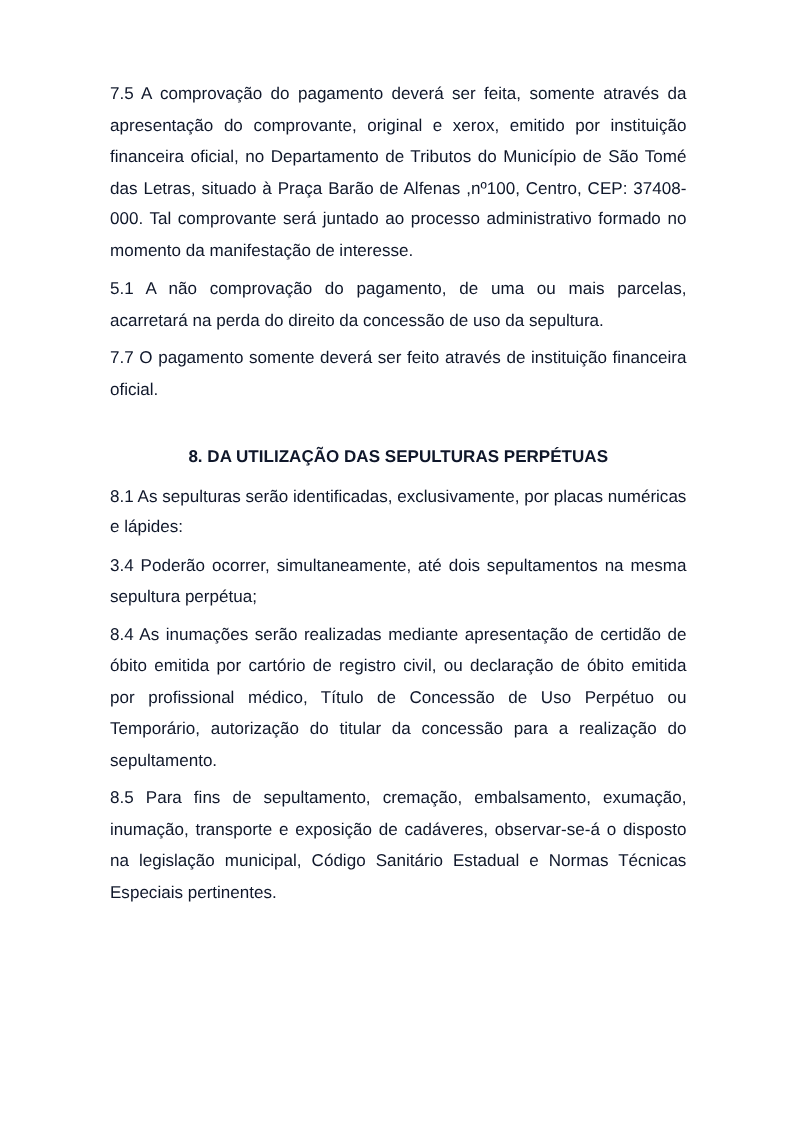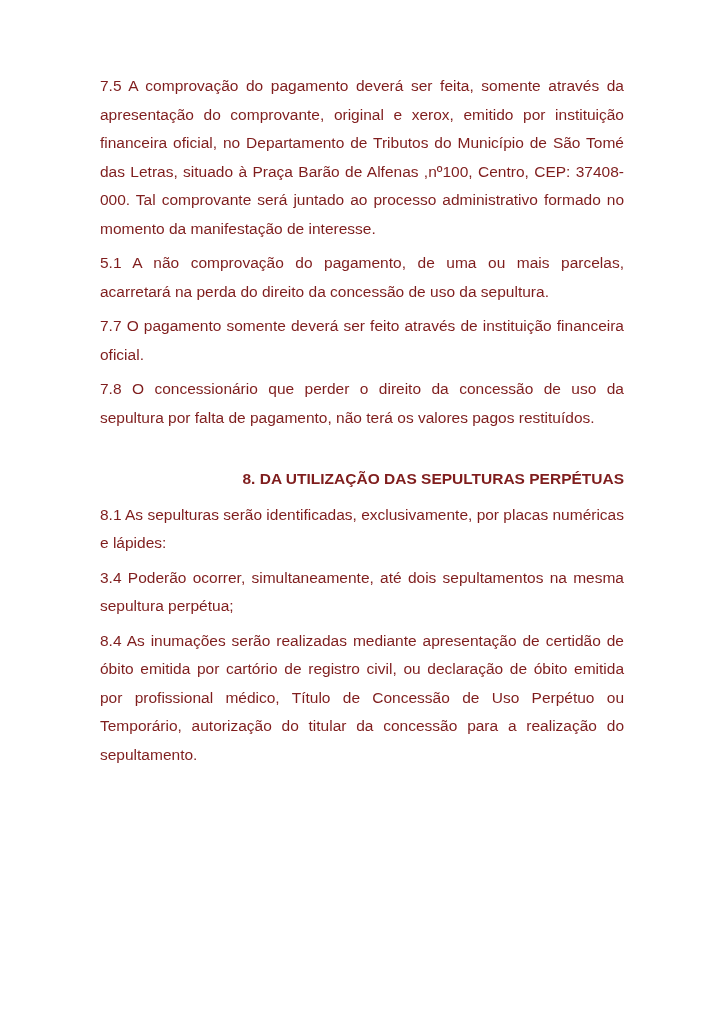--- a/index.html
+++ b/index.html
@@ -26,30 +26,30 @@
     text-align: justify;
   }
   .content p.paragraph {
     margin: 0 0 6px 0;
   }
   .content h2.heading {
     font-size: 15.5px;
     line-height: 28.5px;
     font-weight: bold;
     margin: 33px 0 7px 0;
-    text-align: right;
+    text-align: center;
   }
 </style>
 </head>
 <body>
 
 <div class="page">
-  <div class="content" style="color: #7f1d1d;">
+  <div class="content" style="color: #0f172a;">
       <p class="paragraph">7.5 A comprovação do pagamento deverá ser feita, somente através da apresentação do comprovante, original e xerox, emitido por instituição financeira oficial, no Departamento de Tributos do Município de São Tomé das Letras, situado à Praça Barão de Alfenas ,nº100, Centro, CEP: 37408-000. Tal comprovante será juntado ao processo administrativo formado no momento da manifestação de interesse.</p>
       <p class="paragraph">5.1 A não comprovação do pagamento, de uma ou mais parcelas, acarretará na perda do direito da concessão de uso da sepultura.</p>
       <p class="paragraph">7.7 O pagamento somente deverá ser feito através de instituição financeira oficial.</p>
-      <p class="paragraph">7.8 O concessionário que perder o direito da concessão de uso da sepultura por falta de pagamento, não terá os valores pagos restituídos.</p>
       <h2 class="heading">8. DA UTILIZAÇÃO DAS SEPULTURAS PERPÉTUAS</h2>
       <p class="paragraph">8.1 As sepulturas serão identificadas, exclusivamente, por placas numéricas e lápides:</p>
       <p class="paragraph">3.4 Poderão ocorrer, simultaneamente, até dois sepultamentos na mesma sepultura perpétua;</p>
       <p class="paragraph">8.4 As inumações serão realizadas mediante apresentação de certidão de óbito emitida por cartório de registro civil, ou declaração de óbito emitida por profissional médico, Título de Concessão de Uso Perpétuo ou Temporário, autorização do titular da concessão para a realização do sepultamento.</p>
+      <p class="paragraph">8.5 Para fins de sepultamento, cremação, embalsamento, exumação, inumação, transporte e exposição de cadáveres, observar-se-á o disposto na legislação municipal, Código Sanitário Estadual e Normas Técnicas Especiais pertinentes.</p>
     </div>
 </div>
 
 </body></html>

